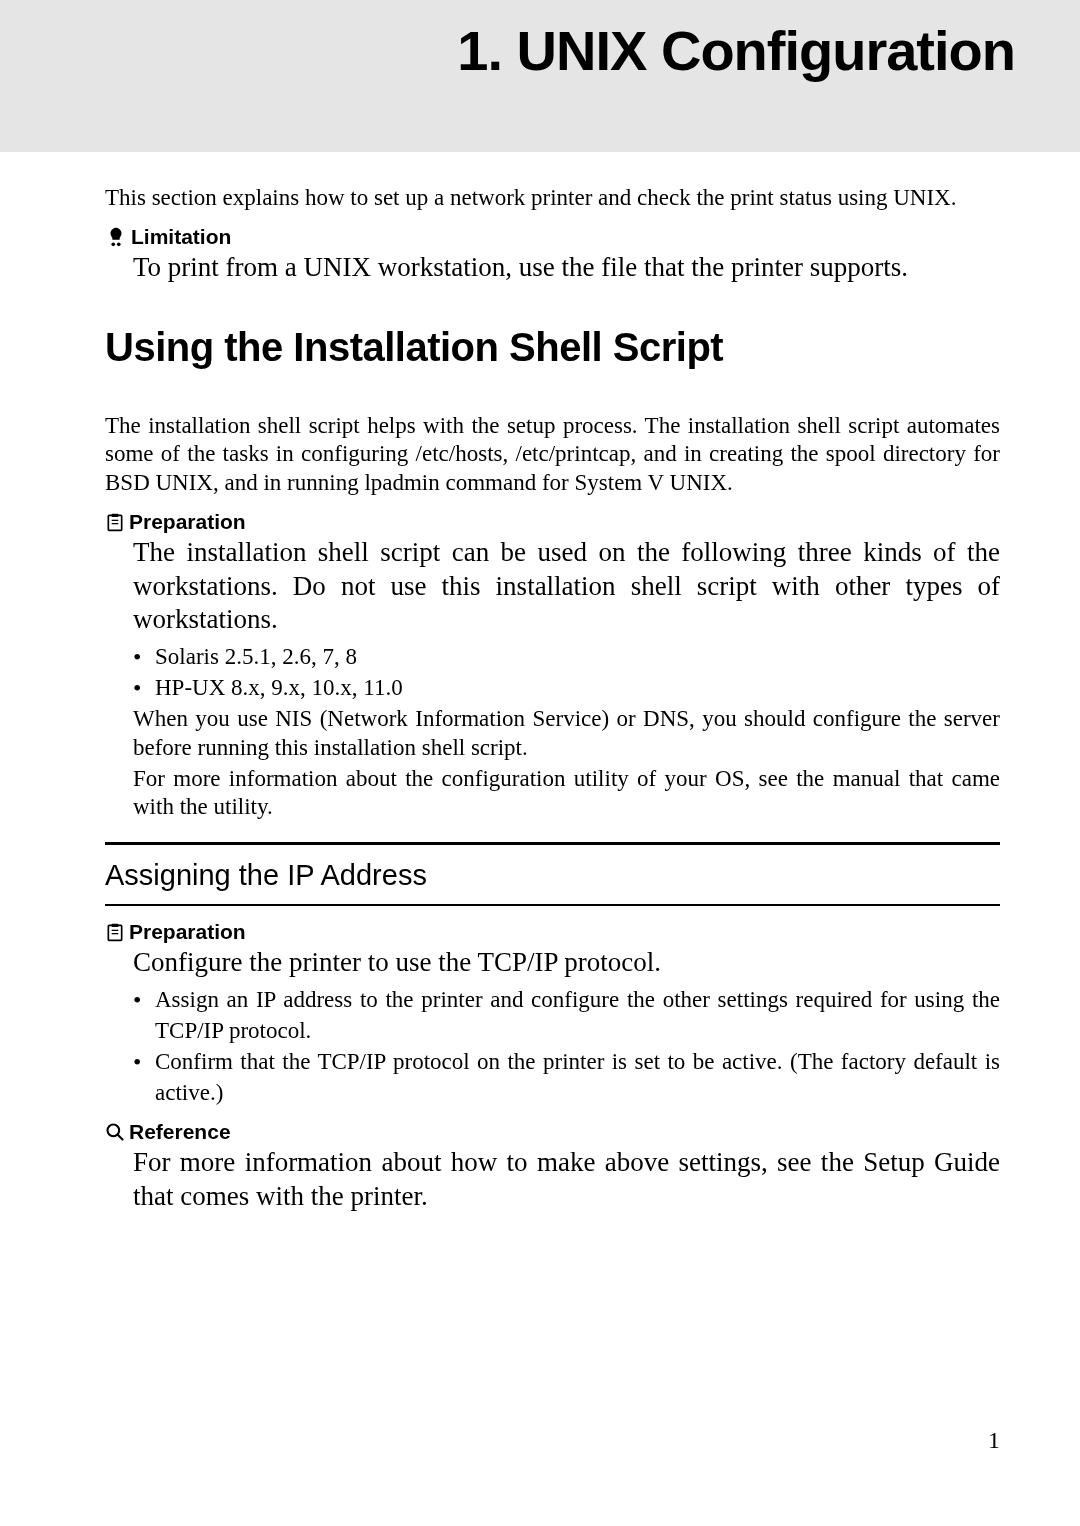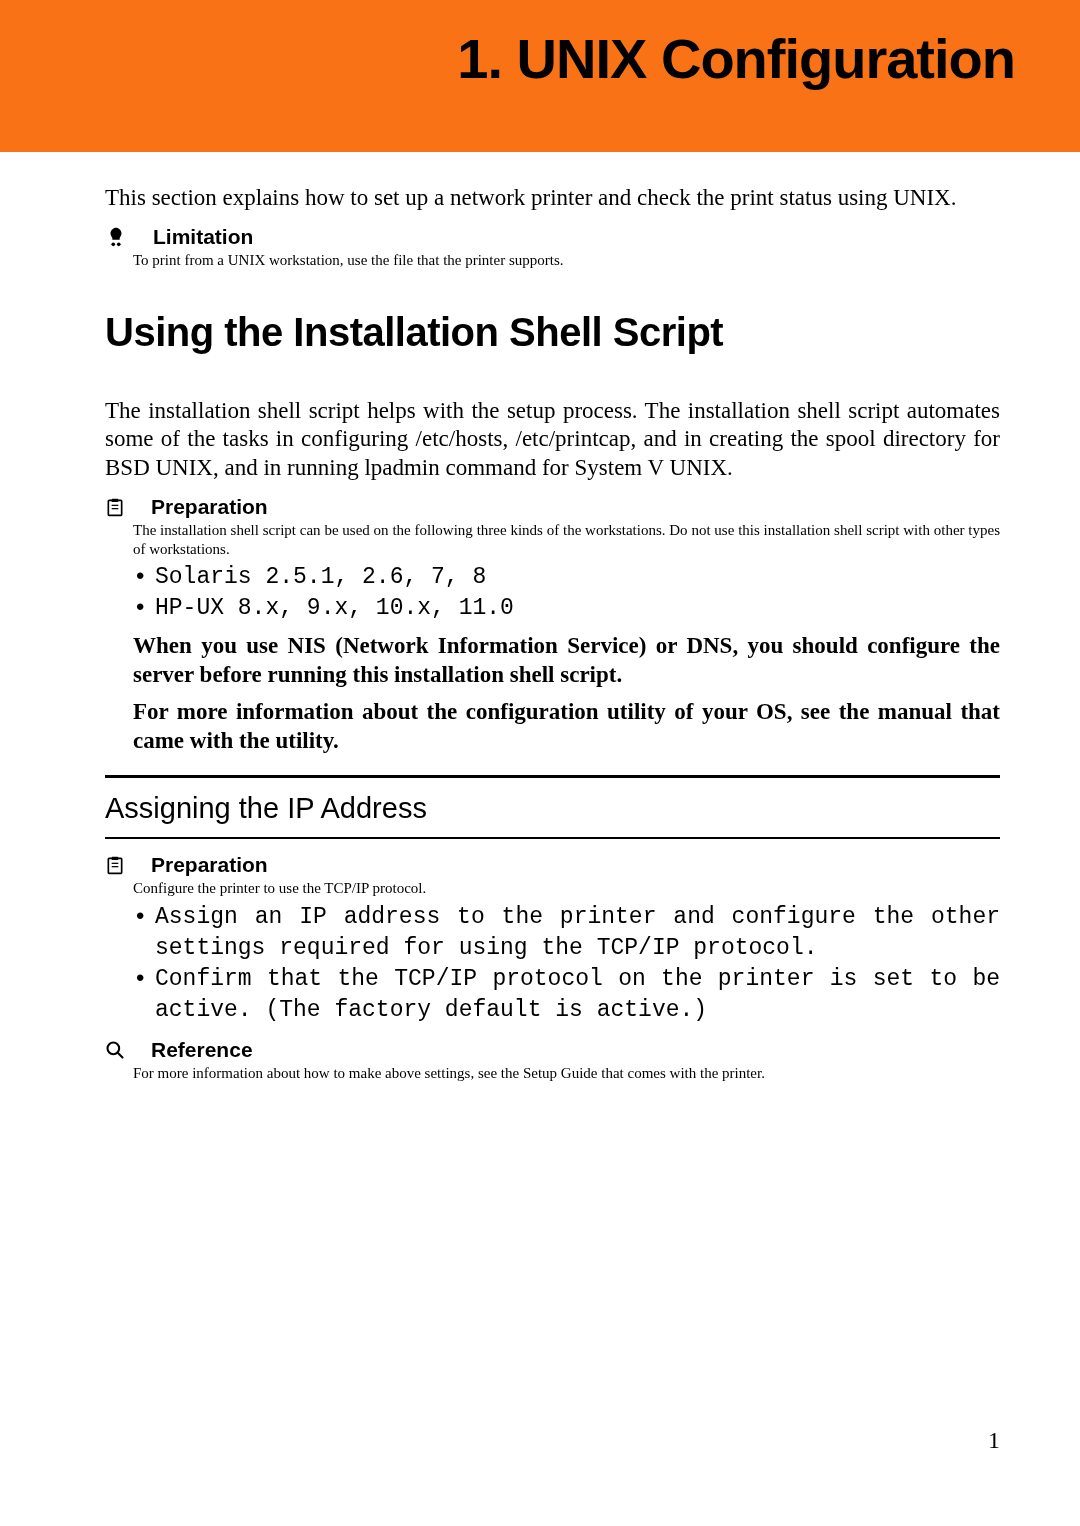--- a/index.html
+++ b/index.html
@@ -5,26 +5,26 @@
   * { margin: 0; padding: 0; box-sizing: border-box; }
   body {
     width: 1080px;
     height: 1526px;
     background: #ffffff;
     font-family: Georgia, 'Times New Roman', serif;
     color: #000;
     position: relative;
   }
   .header-band {
-    background: #f97316;
+    background: #e5e5e5;
     height: 152px;
     width: 100%;
     text-align: right;
     padding-right: 65px;
-    padding-top: 26px;
+    padding-top: 18px;
   }
   .chapter-title {
     font-family: 'Century Gothic', 'Futura', Arial, sans-serif;
     font-size: 56px;
     font-weight: bold;
     color: #000;
     letter-spacing: -1px;
   }
   .content {
     padding: 32px 80px 0 105px;
@@ -33,21 +33,21 @@
     font-size: 23px;
     line-height: 1.25;
     text-align: justify;
   }
   .note-block {
     margin-top: 12px;
   }
   .note-header {
     display: flex;
     align-items: center;
-    gap: 26px;
+    gap: 4px;
   }
   .note-label {
     font-family: Arial, Helvetica, sans-serif;
     font-weight: bold;
     font-size: 21px;
   }
   .icon-limitation {
     display: inline-block;
     width: 22px;
     height: 22px;
@@ -60,21 +60,21 @@
     height: 20px;
   }
   .icon-prep svg { width: 20px; height: 20px; }
   .icon-ref {
     display: inline-block;
     width: 20px;
     height: 24px;
   }
   .icon-ref svg { width: 20px; height: 24px; }
   .note-body {
-    font-size: 15px;
+    font-size: 27px;
     line-height: 1.25;
     padding-left: 28px;
     margin-top: 2px;
     text-align: justify;
   }
   .section-title {
     font-family: 'Century Gothic', 'Futura', Arial, sans-serif;
     font-size: 40px;
     font-weight: bold;
     margin-top: 40px;
@@ -82,30 +82,28 @@
   }
   .para {
     font-size: 23px;
     line-height: 1.25;
     margin-top: 42px;
     text-align: justify;
   }
   .para-tight {
     font-size: 23px;
     line-height: 1.25;
-    margin-top: 8px;
+    margin-top: 2px;
     padding-left: 28px;
     text-align: justify;
-    font-weight: bold;
   }
   .bullet-list {
     list-style: none;
     padding-left: 50px;
     margin-top: 4px;
-    font-family: Liberation Mono, monospace;
   }
   .bullet-list li {
     font-size: 23px;
     line-height: 1.35;
     position: relative;
     text-align: justify;
   }
   .bullet-list li::before {
     content: "•";
     position: absolute;

